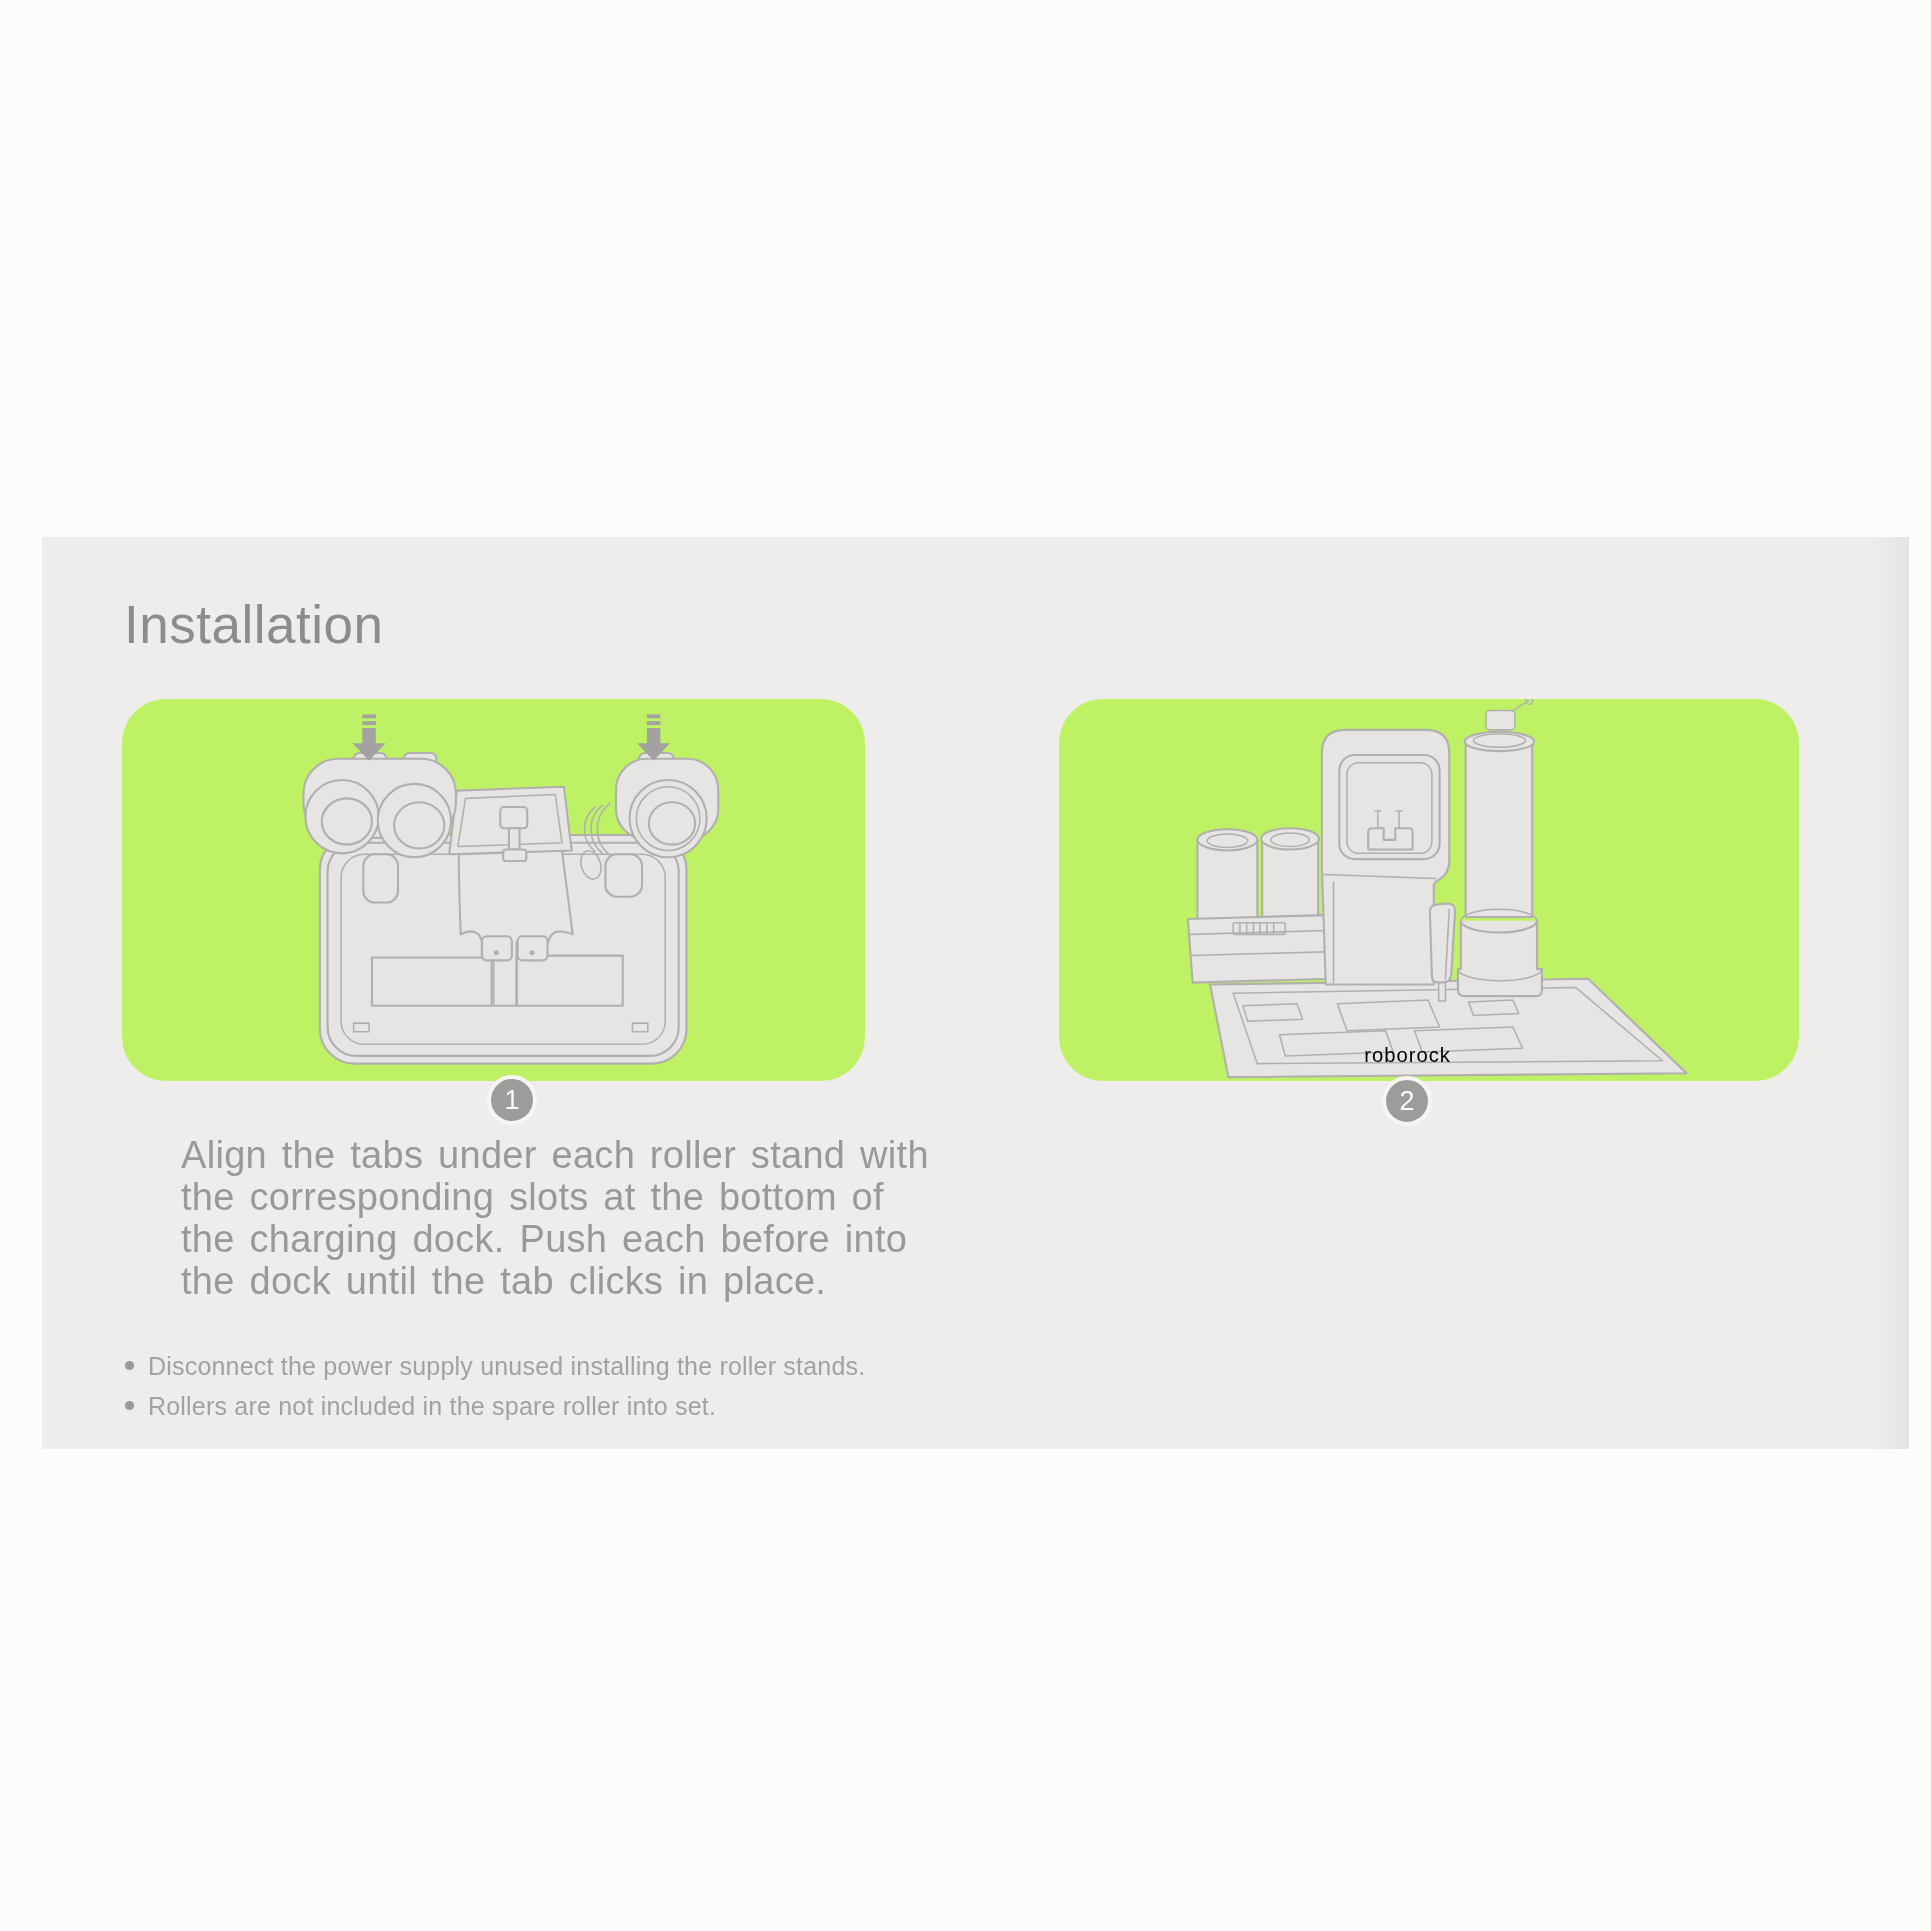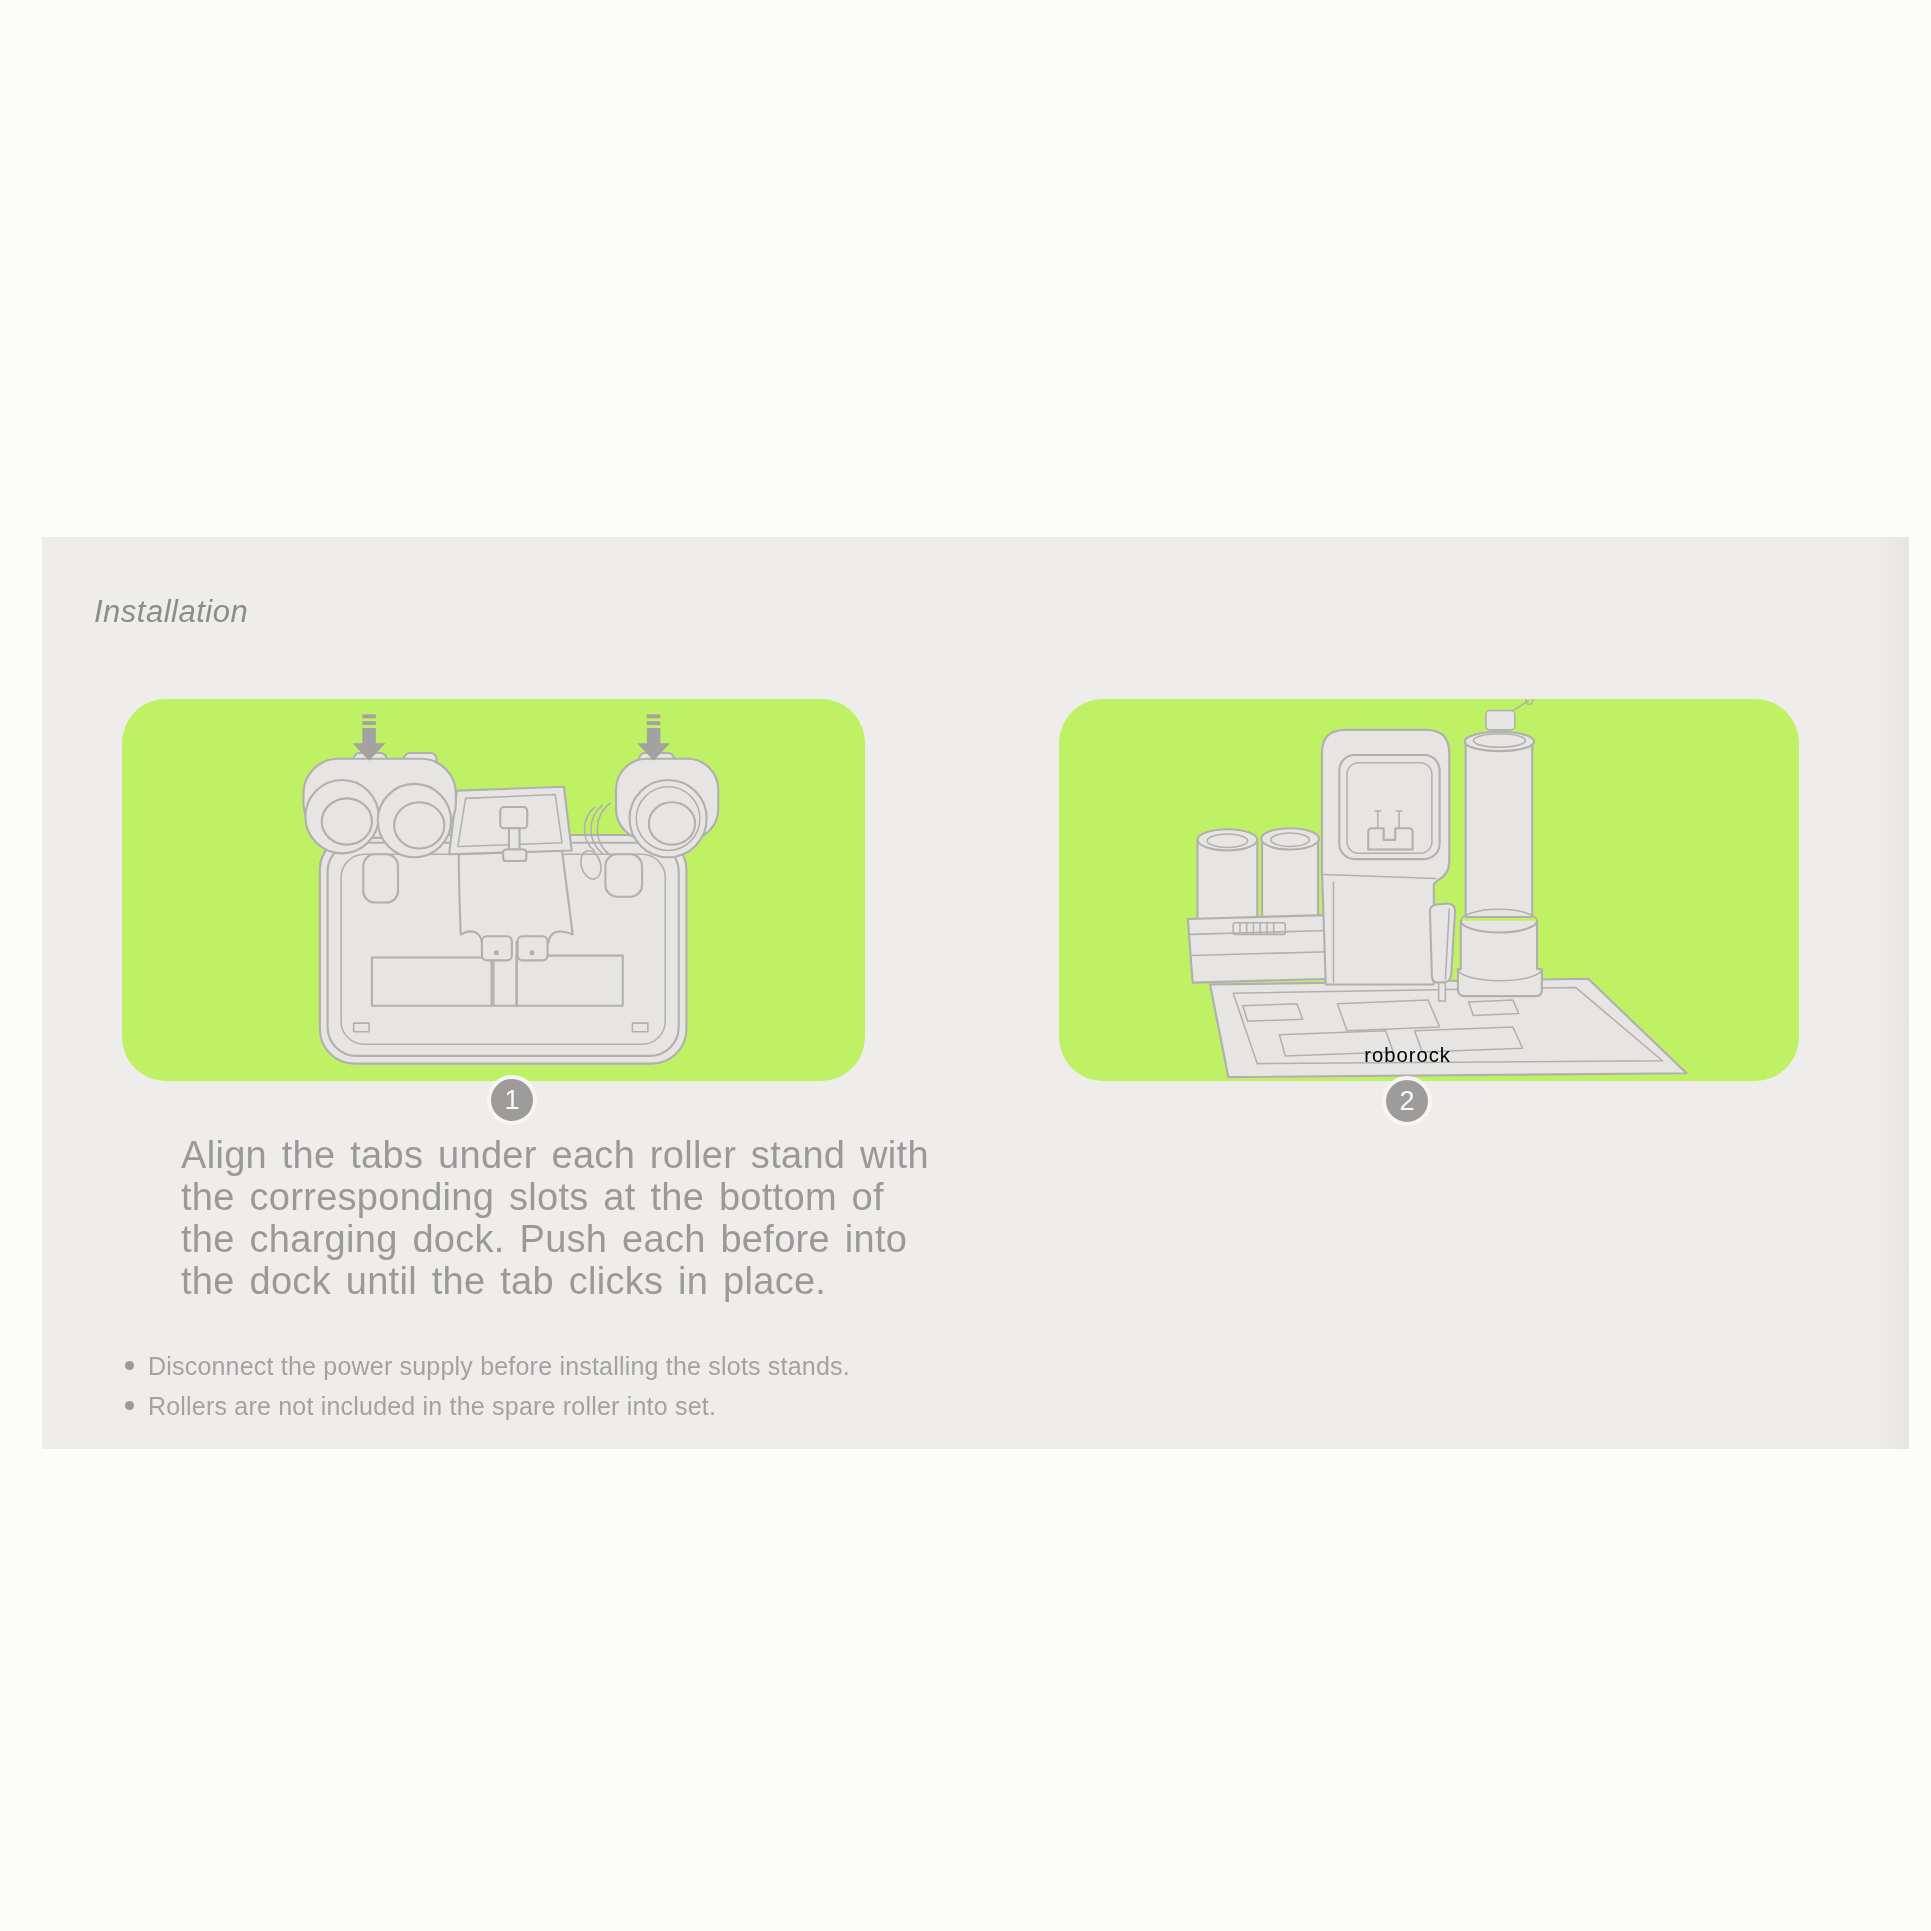--- a/index.html
+++ b/index.html
@@ -10,22 +10,22 @@
   .sheet{
     position:absolute;left:42px;top:537px;width:1867px;height:912px;
     background:#eeedeb;
   }
   .sheet::after{ 
     content:"";position:absolute;top:0;right:0;width:37px;height:100%;
     background:linear-gradient(to right,rgba(120,120,115,0) 0%,rgba(120,120,115,0.07) 100%);
     pointer-events:none;
   }
   .page-title{
-    position:absolute;left:52px;top:56px;margin:0;
-    font-size:31px;font-weight:400;color:#8c8c8b;letter-spacing:0.5px;line-height:1.2;font-style:italic;
+    position:absolute;left:82px;top:56px;margin:0;
+    font-size:53px;font-weight:400;color:#8c8c8b;letter-spacing:0.5px;line-height:1.2;
   }
   .panel{
     position:absolute;top:162px;width:743px;height:382px;border-radius:44px;
     background:#bef264;
   }
   .panel.p1{left:80px;}
   .panel.p2{left:1017px;width:740px;}
   .panel svg{position:absolute;left:0;top:0;width:100%;height:100%;}
   .badge{
     position:absolute;width:42px;height:42px;border-radius:50%;
@@ -186,19 +186,19 @@
     </div>
 
     <div class="caption c1">
       <div>Align the tabs under each roller stand with</div>
       <div>the corresponding slots at the bottom of</div>
       <div>the charging dock. Push each before into</div>
       <div>the dock until the tab clicks in place.</div>
     </div>
 
     <ul class="notes">
-      <li>Disconnect the power supply before installing the slots stands.</li>
+      <li>Disconnect the power supply unused installing the roller stands.</li>
       <li>Rollers are not included in the spare roller into set.</li>
     </ul>
 
   </div>
 </div>
 
 
 </body></html>

